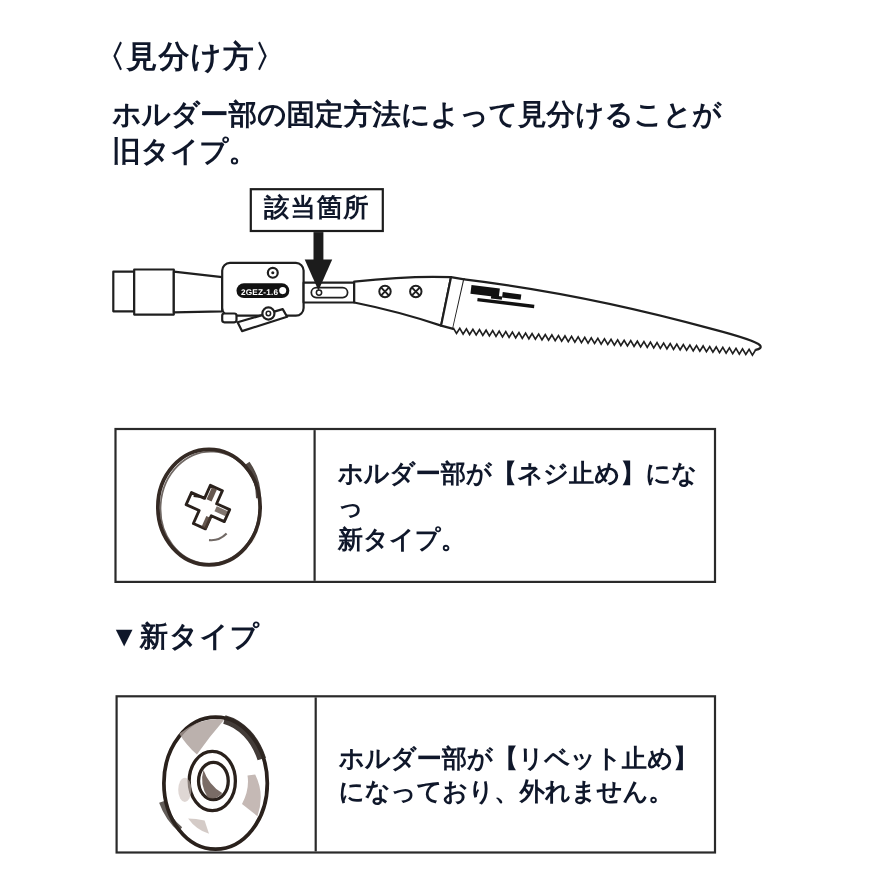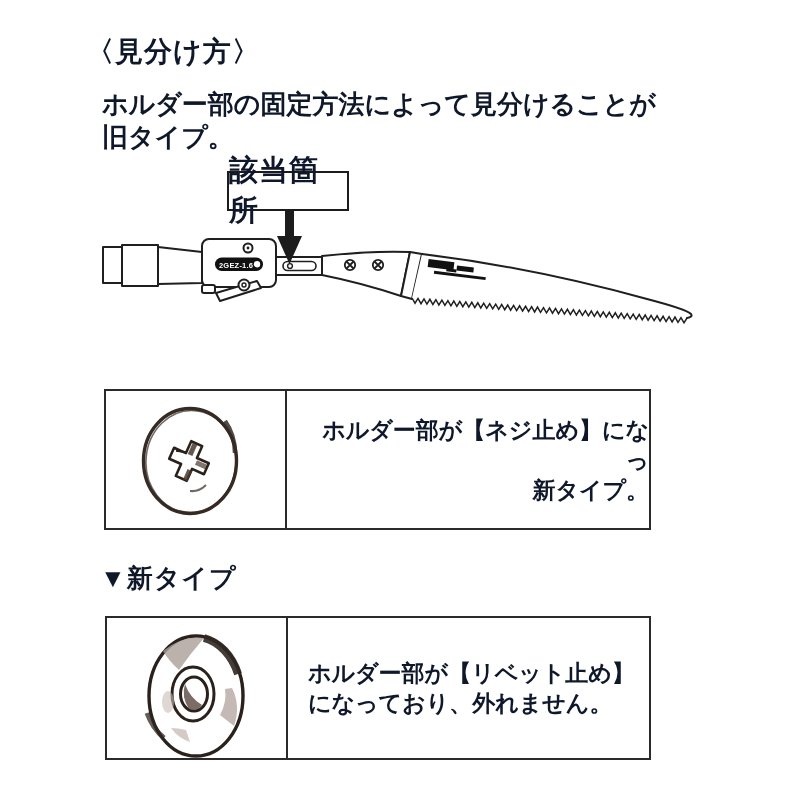--- a/index.html
+++ b/index.html
@@ -2,30 +2,30 @@
 <html><head>
 <meta charset="utf-8">
 <style>
   html,body{margin:0;padding:0;background:#ffffff;}
   .page{position:relative;width:800px;height:800px;background:#ffffff;
         font-family:"Liberation Sans","DejaVu Sans",sans-serif;color:#0f172a;overflow:hidden;}
   .title{position:absolute;left:86px;top:33px;font-size:28px;font-weight:700;letter-spacing:1px;}
   .desc{position:absolute;left:102px;top:88px;font-size:26px;font-weight:600;line-height:33px;}
   .desc span{display:block;}
   .callout{position:absolute;left:227px;top:171px;width:118px;height:36px;border:2.5px solid #1c1c1c;
-           background:#fff;display:flex;align-items:center;justify-content:center;
-           font-size:29px;font-weight:600;letter-spacing:1px;z-index:3;}
+           background:#fff;display:flex;align-items:flex-start;justify-content:center;
+           font-size:23px;font-weight:600;letter-spacing:1px;z-index:3;}
   .callout-arrow{position:absolute;left:276px;top:207px;z-index:2;}
   .saw{position:absolute;left:95px;top:230px;z-index:1;}
   .section-heading{position:absolute;font-size:26px;font-weight:700;letter-spacing:1px;}
   .heading-old{left:100px;top:348px;}
   .heading-new{left:100px;top:561px;}
   .panel{position:absolute;border:2px solid #2a2a2a;background:#fff;display:flex;box-sizing:border-box;}
-  .panel-old{left:104px;top:389px;width:547px;height:141px;text-align:right;}
-  .panel-new{left:105px;top:616px;width:546px;height:144px;}
+  .panel-old{left:104px;top:389px;width:547px;height:141px;}
+  .panel-new{left:105px;top:632px;width:546px;height:144px;}
   .panel-image-cell{width:181px;border-right:2px solid #2a2a2a;box-sizing:border-box;
                     display:flex;align-items:center;justify-content:center;}
   .panel-text-cell{flex:1;display:flex;flex-direction:column;justify-content:center;
                    padding-left:20px;font-size:23px;font-weight:600;line-height:30px;}
 </style>
 </head>
 <body>
 
 <div class="page">
 

